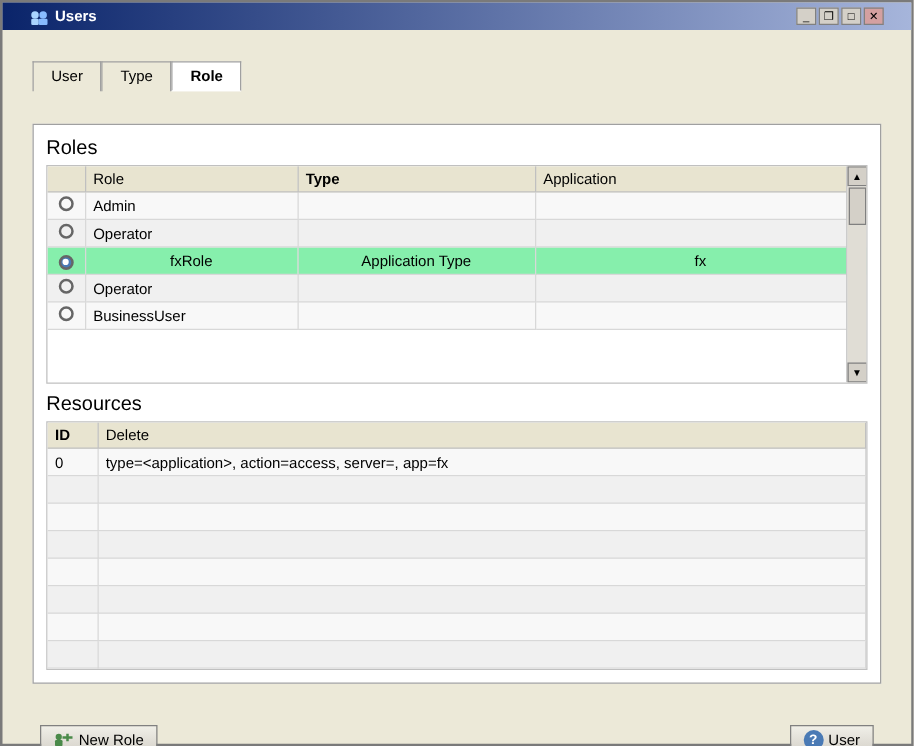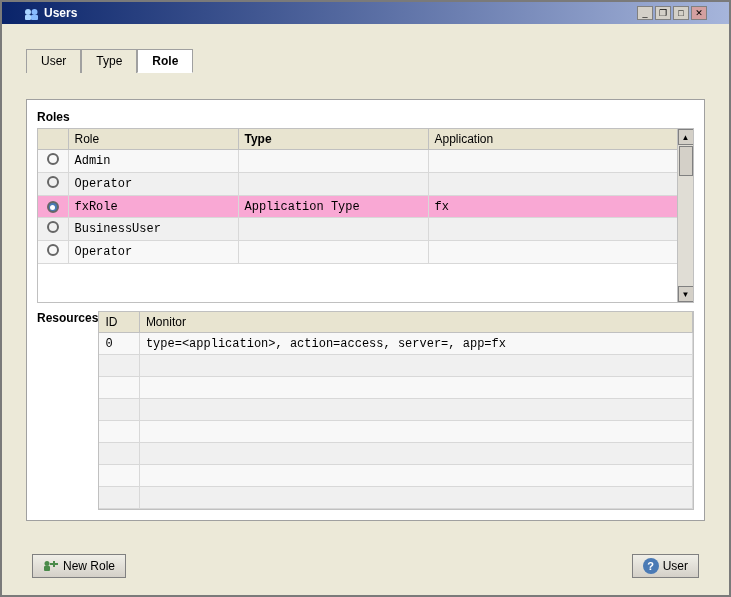--- a/index.html
+++ b/index.html
@@ -85,22 +85,22 @@
       flex: 1;
       background: #ffffff;
       border: 1px solid #a0a0a0;
       padding: 10px;
       display: flex;
       flex-direction: column;
       gap: 8px;
       overflow: hidden;
     }
     .section-label {
-      font-weight: bold;
-      font-size: 12px;
+      font-weight: normal;
+      font-size: 16px;
       margin-bottom: 4px;
     }
     .table-container {
       border: 1px solid #c0c0c0;
       overflow: hidden;
     }
     table {
       width: 100%;
       border-collapse: collapse;
     }
@@ -111,27 +111,27 @@
       text-align: left;
       padding: 3px 6px;
       border-right: 1px solid #c0c0c0;
       border-bottom: 1px solid #c0c0c0;
       font-weight: normal;
       font-size: 12px;
       color: #000;
     }
     tbody tr {
       background: #f0f0f0;
-      font-family: Liberation Mono, monospace;
     }
     tbody tr:nth-child(odd) {
       background: #f8f8f8;
     }
     tbody tr.selected {
-      background: #f9a8d4;
+      background: #86efac;
+      text-align: center;
     }
     tbody td {
       padding: 3px 6px;
       border-right: 1px solid #d8d8d8;
       border-bottom: 1px solid #d8d8d8;
       font-size: 12px;
       height: 22px;
     }
     .radio-col {
       width: 30px;
@@ -306,54 +306,54 @@
                 </td>
                 <td>fxRole</td>
                 <td>Application Type</td>
                 <td>fx</td>
               </tr>
 
               <tr>
                 <td class="radio-col">
                   <div class="radio-btn"></div>
                 </td>
-                <td>BusinessUser</td>
+                <td>Operator</td>
                 <td></td>
                 <td></td>
               </tr>
 
               <tr>
                 <td class="radio-col">
                   <div class="radio-btn"></div>
                 </td>
-                <td>Operator</td>
+                <td>BusinessUser</td>
                 <td></td>
                 <td></td>
               </tr>
             </tbody>
           </table>
 
           <div class="scrollbar-outer">
             <div class="scrollbar-up">▲</div>
             <div class="scrollbar-track">
               <div class="scrollbar-thumb"></div>
             </div>
             <div class="scrollbar-down">▼</div>
           </div>
         </div>
       </div>
 
-      <div style="flex:1; display:flex; flex-direction:row;">
+      <div style="flex:1; display:flex; flex-direction:column;">
         <div class="section-label">Resources</div>
         <div class="table-container" style="flex:1; overflow:hidden;">
           <table>
             <thead>
               <tr>
-                <th style="width:40px;">ID</th>
-                <th>Monitor</th>
+                <th style="width:40px;font-weight:bold;">ID</th>
+                <th>Delete</th>
               </tr>
             </thead>
             <tbody class="resources-table-body">
               <tr>
                 <td>0</td>
                 <td>type=&lt;application&gt;, action=access, server=, app=fx</td>
               </tr>
               <tr>
                 <td></td>
                 <td></td>

